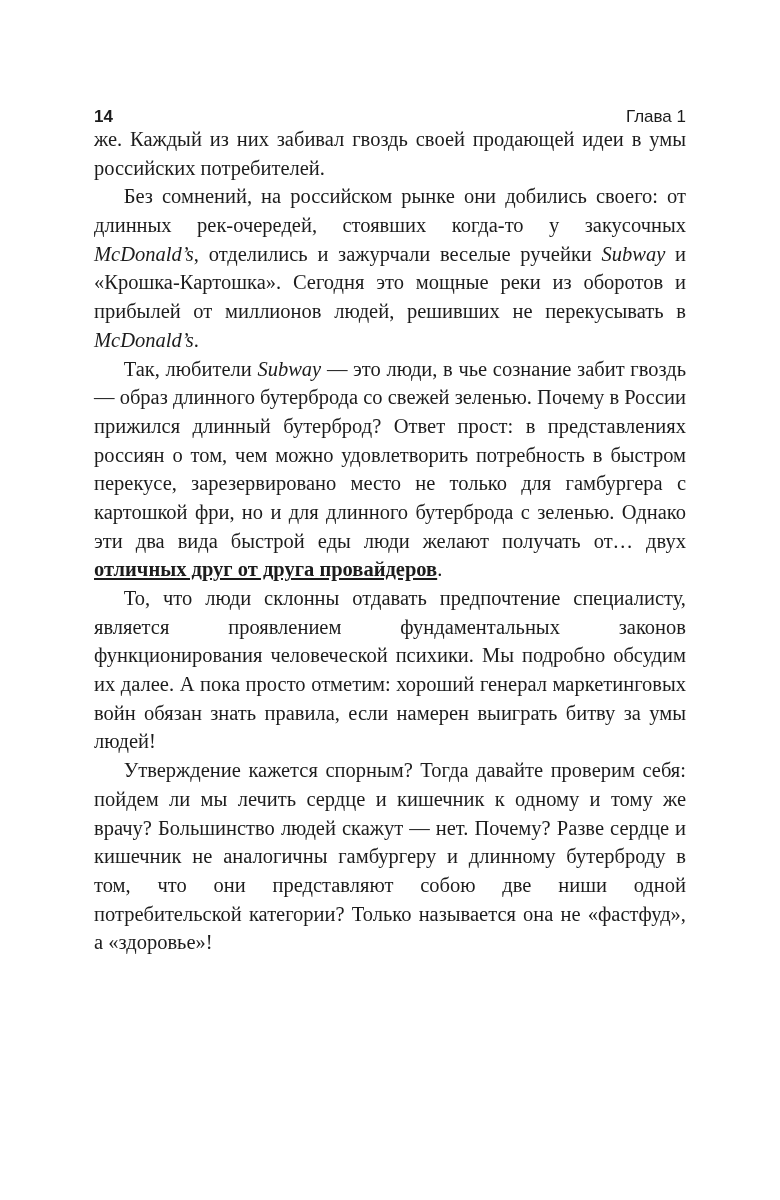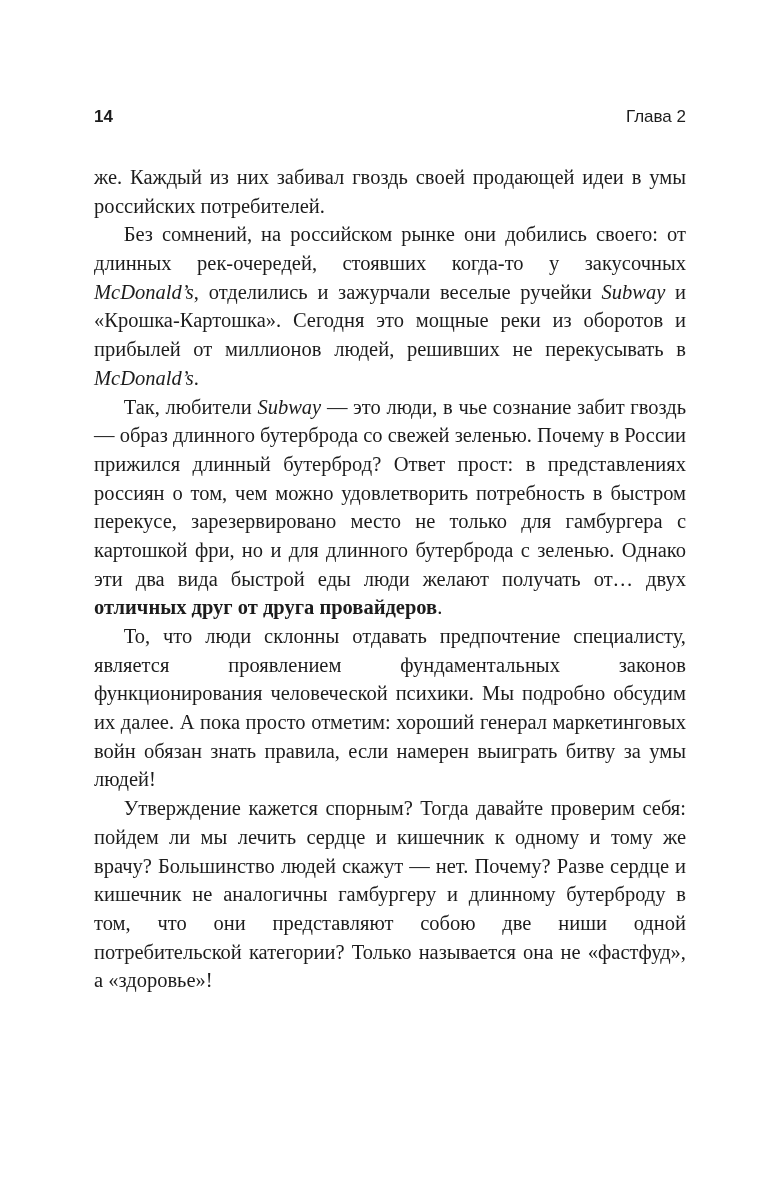--- a/index.html
+++ b/index.html
@@ -26,44 +26,43 @@
     line-height: 1;
     color: #1c1c1c;
   }
   .running-head .page-num {
     font-weight: bold;
   }
   .running-head .chapter {
     font-weight: normal;
   }
   .page-body {
-    margin-top: 38px;
     font-family: "Liberation Serif", "DejaVu Serif", serif;
     font-size: 20.5px;
     line-height: 1.4;
     text-align: justify;
     color: #1c1c1c;
   }
   .page-body p {
     margin: 0;
     padding: 0;
   }
   .page-body p.indent {
     text-indent: 1.45em;
   }
   .it { font-style: italic; font-family: Liberation Serif, serif; }
-  .bd { font-weight: bold; }
+  .bd { font-weight: bold; text-decoration: underline; }
 </style>
 </head>
 <body>
 
 <div class="page">
   <div class="running-head">
     <span class="page-num">14</span>
-    <span class="chapter">Глава 2</span>
+    <span class="chapter">Глава 1</span>
   </div>
 
   <div class="page-body">
       <p class=""><span>же. Каждый из них забивал гвоздь своей продающей идеи в умы российских потребителей.</span></p>
       <p class="indent"><span>Без сомнений, на российском рынке они добились своего: от длинных рек-очередей, стоявших когда-то у закусочных </span><span class="it">McDonald’s</span><span>, отделились и зажурчали веселые ручейки </span><span class="it">Subway</span><span> и «Крошка-Картошка». Сегодня это мощные реки из оборотов и прибылей от миллионов людей, решивших не перекусывать в </span><span class="it">McDonald’s</span><span>.</span></p>
       <p class="indent"><span>Так, любители </span><span class="it">Subway</span><span> — это люди, в чье сознание забит гвоздь — образ длинного бутерброда со свежей зеленью. Почему в России прижился длинный бутерброд? Ответ прост: в представлениях россиян о том, чем можно удовлетворить потребность в быстром перекусе, зарезервировано место не только для гамбургера с картошкой фри, но и для длинного бутерброда с зеленью. Однако эти два вида быстрой еды люди желают получать от… двух </span><span class="bd">отличных друг от друга провайдеров</span><span>.</span></p>
       <p class="indent"><span>То, что люди склонны отдавать предпочтение специалисту, является проявлением фундаментальных законов функционирования человеческой психики. Мы подробно обсудим их далее. А пока просто отметим: хороший генерал маркетинговых войн обязан знать правила, если намерен выиграть битву за умы людей!</span></p>
       <p class="indent"><span>Утверждение кажется спорным? Тогда давайте проверим себя: пойдем ли мы лечить сердце и кишечник к одному и тому же врачу? Большинство людей скажут — нет. Почему? Разве сердце и кишечник не аналогичны гамбургеру и длинному бутерброду в том, что они представляют собою две ниши одной потребительской категории? Только называется она не «фастфуд», а «здоровье»!</span></p>
     </div>
 </div>

